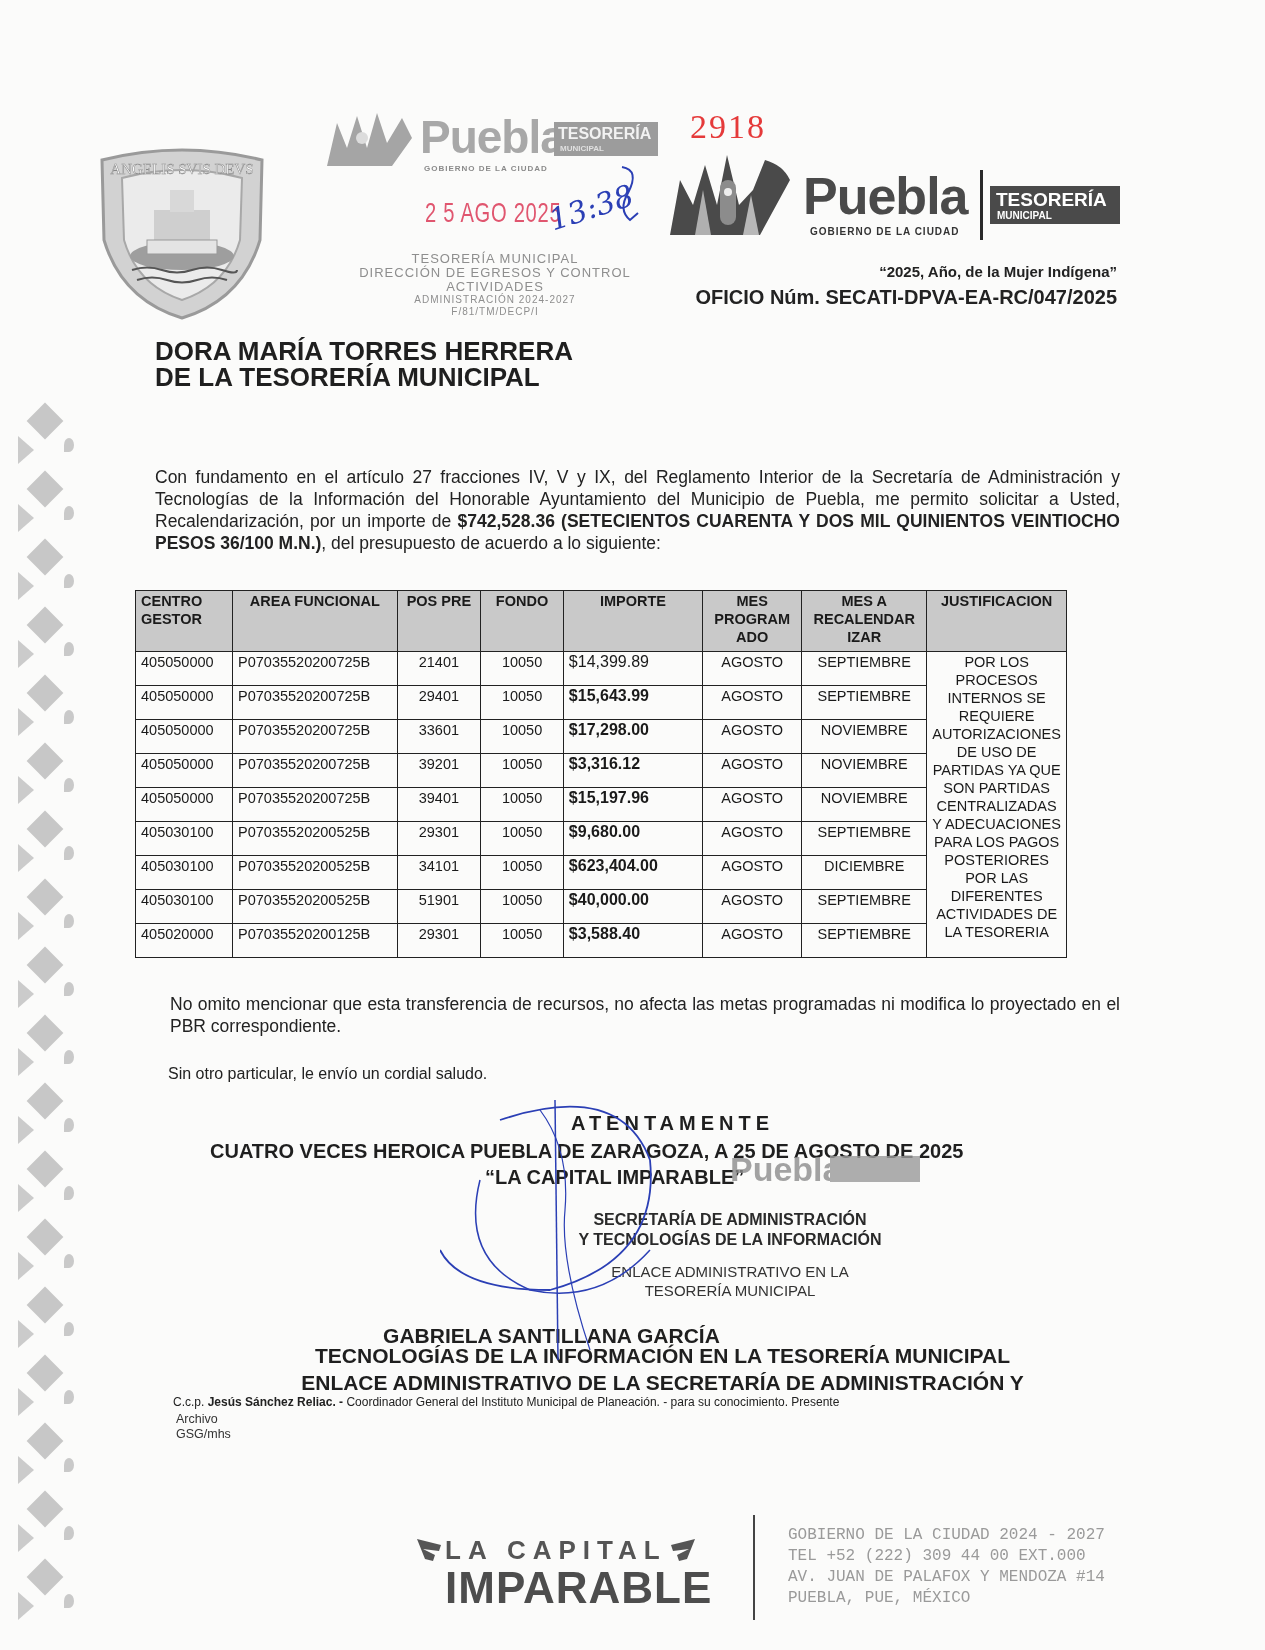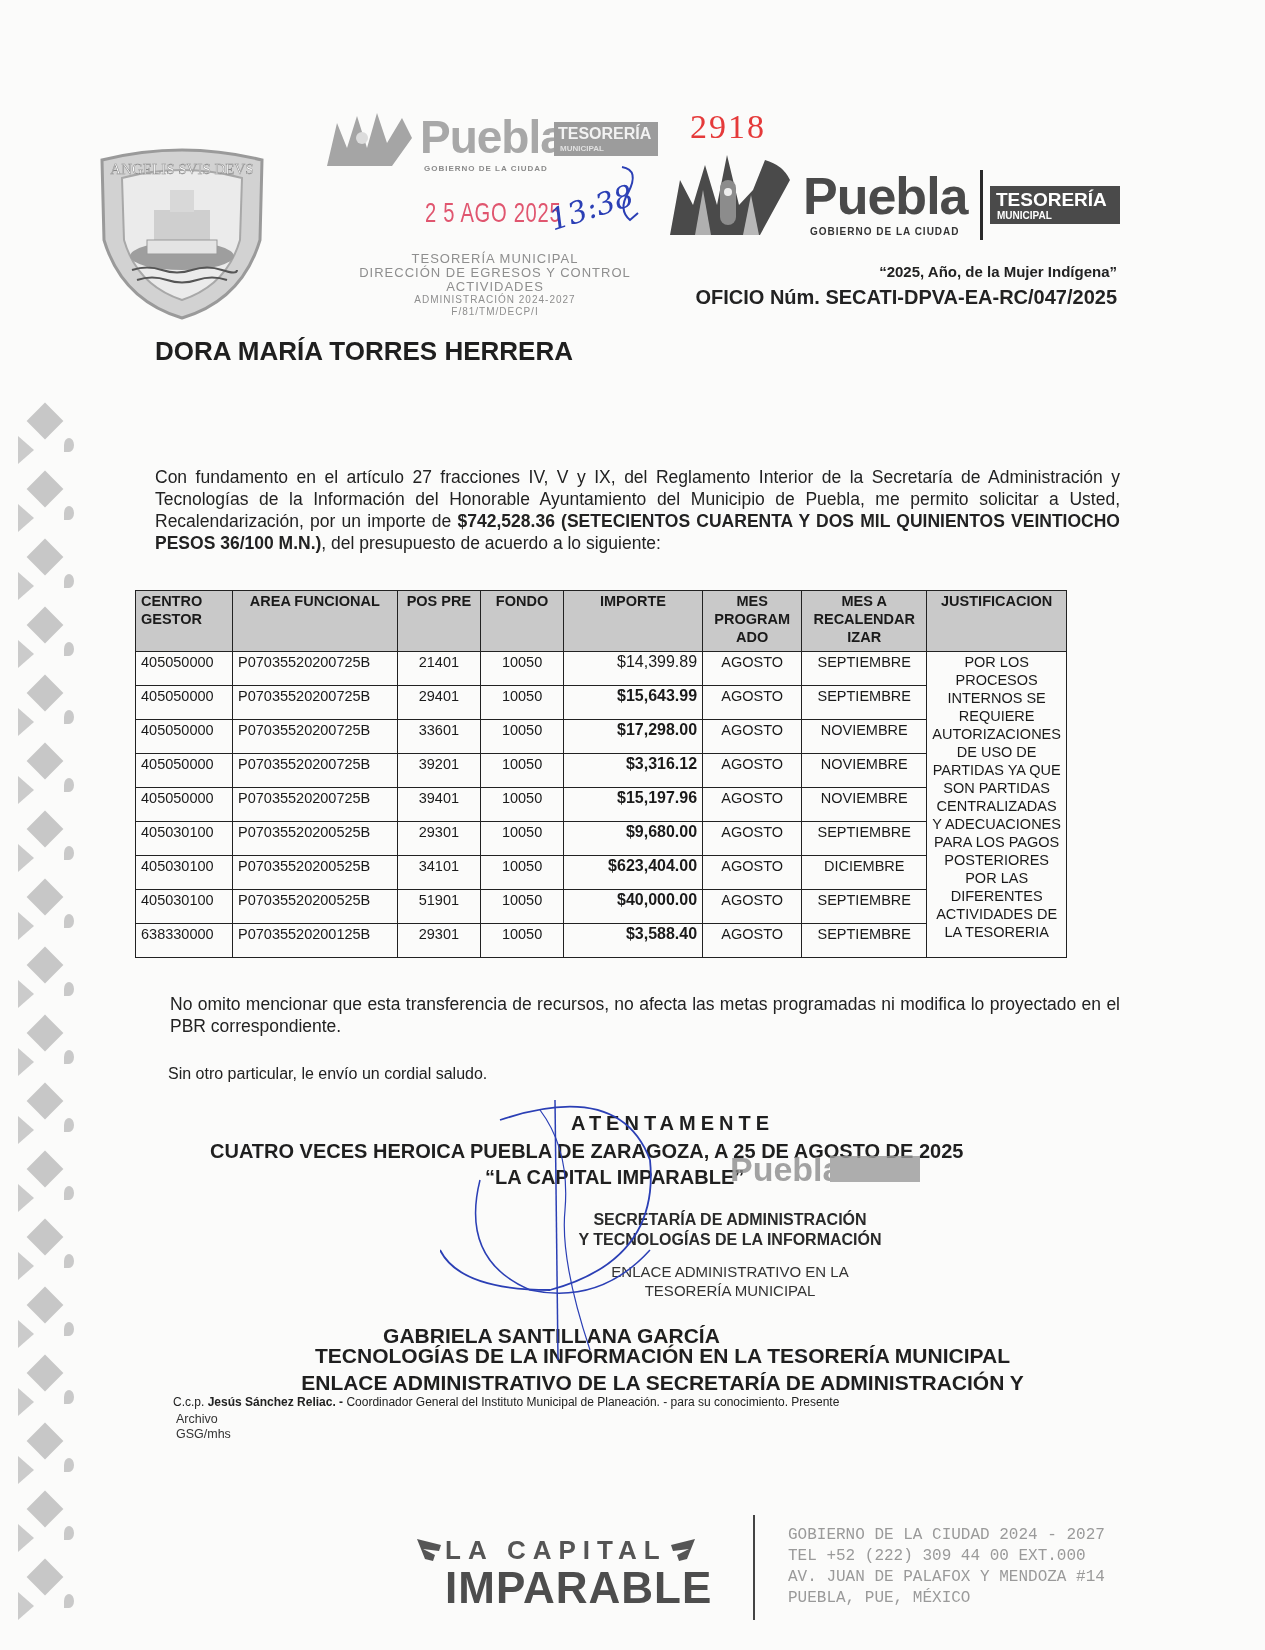--- a/index.html
+++ b/index.html
@@ -63,21 +63,21 @@
   
   table.budget {
     position: absolute; left: 135px; top: 590px; width: 932px;
     border-collapse: collapse; font-size: 14.5px; color: #1a1a1a;
   }
   table.budget th, table.budget td { border: 1.6px solid #222; padding: 1px 5px; vertical-align: top; }
   table.budget th { background: #c9c9c9; font-weight: bold; font-size: 14.5px; line-height: 18px; height: 58px; }
   table.budget td { height: 31px; line-height: 18px; }
   .c { text-align: center; }
   .left { text-align: left; }
-  td.amount { font-weight: bold; font-size: 16px; text-align: right; }
+  td.amount { font-weight: bold; font-size: 16px; text-align: left; }
   td.amount.light { font-weight: normal; }
   td.just { text-align: center; font-size: 14.5px; line-height: 18.4px; padding-top: 2px; }
 
   .closing1 { left: 170px; top: 993px; width: 950px; font-size: 17.5px; line-height: 22px; text-align: justify; color: #222; }
   .closing2 { left: 168px; top: 1065px; font-size: 16px; color: #222; }
 
   .atentamente { left: 0; width: 1265px; top: 1112px; text-align: center; font-size: 20px; font-weight: bold; letter-spacing: 5px; color: #1f1f1f; padding-left: 80px; box-sizing: border-box; }
   .city { left: 210px; top: 1140px; font-size: 20px; font-weight: bold; color: #1f1f1f; }
   .capital { left: 485px; top: 1166px; font-size: 20px; font-weight: bold; color: #1f1f1f; }
 
@@ -222,20 +222,21 @@
     <span>TESORERÍA</span>
     <small>MUNICIPAL</small>
   </div>
 </div>
 
 <div class="abs motto">“2025, Año, de la Mujer Indígena”</div>
 <div class="abs oficio">OFICIO Núm. SECATI-DPVA-EA-RC/047/2025</div>
 
 <div class="abs addressee">
   <div>DORA MARÍA TORRES HERRERA</div>
+  <div>DE LA TESORERÍA MUNICIPAL</div>
 </div>
 
 <div class="abs body-text">
   <span>Con fundamento en el artículo 27 fracciones IV, V y IX, del Reglamento Interior de la Secretaría de Administración y Tecnologías de la Información del Honorable Ayuntamiento del Municipio de Puebla, me permito solicitar a Usted, Recalendarización, por un importe de </span><b>$742,528.36 (SETECIENTOS CUARENTA Y DOS MIL QUINIENTOS VEINTIOCHO PESOS 36/100 M.N.)</b><span>, del presupuesto de acuerdo a lo siguiente:</span>
 </div>
 
 <table class="budget">
   <colgroup>
     <col style="width:98px">
       <col style="width:166px">
@@ -326,21 +327,21 @@
       <tr>
         <td class="left">405030100</td>
         <td class="left">P07035520200525B</td>
         <td class="c">51901</td>
         <td class="c">10050</td>
         <td class="amount">$40,000.00</td>
         <td class="c">AGOSTO</td>
         <td class="c">SEPTIEMBRE</td>
       </tr>
       <tr>
-        <td class="left">638330000</td>
+        <td class="left">405020000</td>
         <td class="left">P07035520200125B</td>
         <td class="c">29301</td>
         <td class="c">10050</td>
         <td class="amount">$3,588.40</td>
         <td class="c">AGOSTO</td>
         <td class="c">SEPTIEMBRE</td>
       </tr>
     </tbody>
 </table>
 

